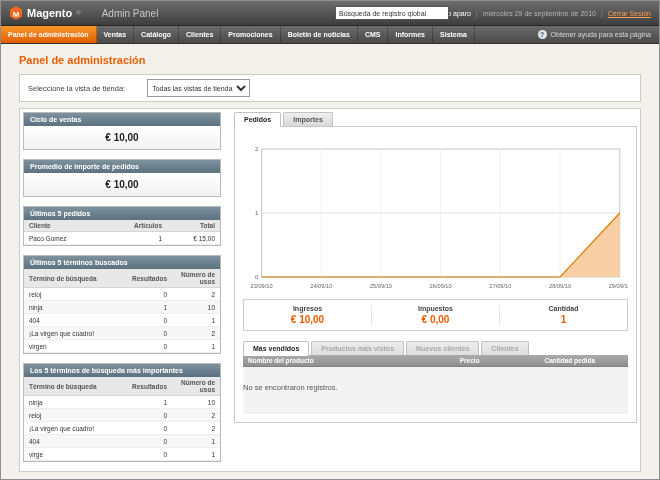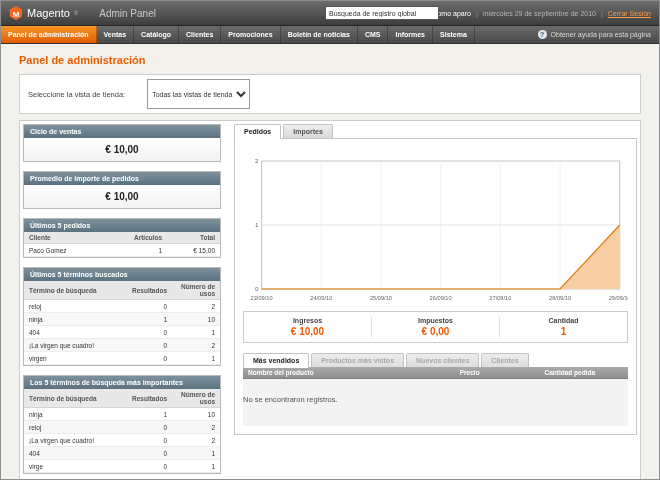--- a/index.html
+++ b/index.html
@@ -4,42 +4,42 @@
 <style>
   *{margin:0;padding:0;box-sizing:border-box;}
   html,body{width:660px;height:480px;}
   body{font-family:"Liberation Sans",sans-serif;background:#f3f1ec;overflow:hidden;}
   .app{width:660px;height:480px;border:1px solid #8f8f8f;display:flex;flex-direction:column;background:#f3f1ec;}
 
   
   .topbar{height:25px;flex:none;background:linear-gradient(#6d6d6d,#3e3e3e);border-bottom:1px solid #242424;display:flex;align-items:center;padding:0 8px;position:relative;}
   .logo{display:flex;align-items:center;gap:4px;}
   .logo svg{width:14px;height:14px;display:block;}
-  .logo-text{color:#fff;font-size:11px;font-weight:normal;}
+  .logo-text{color:#fff;font-size:11px;font-weight:bold;}
   .logo-reg{color:#bbb;font-size:6px;vertical-align:super;}
   .logo-sub{color:#c9c9c9;font-size:10px;margin-left:17px;}
-  .global-search{position:absolute;left:324px;top:5px;width:114px;height:14px;font-size:7px;border:1px solid #555;padding:0 3px;color:#333;background:#fff;}
+  .global-search{position:absolute;left:334px;top:5px;width:114px;height:14px;font-size:7px;border:1px solid #555;padding:0 3px;color:#333;background:#fff;}
   .session{margin-left:auto;display:flex;align-items:center;gap:5px;font-size:7px;color:#fff;white-space:nowrap;}
   .session .date{color:#b5b5b5;}
   .session .sep{color:#8a8a8a;}
   .logout{color:#f9a24a;text-decoration:underline;cursor:pointer;}
 
   
   .mainnav{height:18px;flex:none;background:linear-gradient(#6b6b6b,#4a4a4a);display:flex;align-items:stretch;border-bottom:1px solid #2e2e2e;}
   .mainnav ul{display:flex;list-style:none;}
   .mainnav li{display:flex;align-items:center;padding:0 7px;font-size:7px;font-weight:bold;color:#fff;cursor:pointer;border-right:1px solid rgba(0,0,0,0.25);white-space:nowrap;}
   .mainnav li.active{background:linear-gradient(#f89729,#e25d00);}
   .nav-help{margin-left:auto;display:flex;align-items:center;gap:4px;font-size:7px;color:#d8d8d8;padding:0 8px;white-space:nowrap;cursor:pointer;}
   .help-icon{width:9px;height:9px;border-radius:50%;background:#dfe7ee;color:#3c5a74;font-size:7px;font-weight:bold;display:flex;align-items:center;justify-content:center;}
 
   
   .content{flex:1;padding:6px 18px 0;overflow:hidden;}
   .page-title{color:#eb5e00;font-size:11px;font-weight:bold;margin:4px 0 8px;}
   .store-switcher{background:#fff;border:1px solid #ccc;padding:4px 8px;font-size:7.5px;color:#444;display:flex;align-items:center;gap:22px;}
-  select{font-size:7px;height:30px;border:1px solid #999;background:#fff;font-family:inherit;color:#333;}
+  select{font-size:7px;height:18px;border:1px solid #999;background:#fff;font-family:inherit;color:#333;}
 
   .main-panel{margin-top:6px;background:#fff;border:1px solid #ccc;padding:3px;display:flex;gap:13px;height:364px;}
   .col-left{width:198px;flex:none;}
   .col-right{flex:1;min-width:0;}
 
   .box{border:1px solid #b9b9b9;margin-bottom:9px;background:#fff;}
   .box-head{background:linear-gradient(#7e929d,#5c7280);color:#fff;font-size:7px;font-weight:bold;padding:3px 6px;}
   .box-value{text-align:center;font-size:10px;font-weight:bold;color:#222;padding:6px 0;background:linear-gradient(#ffffff,#f2f2f2);}
 
   table{width:100%;border-collapse:collapse;font-size:6.5px;color:#333;}

